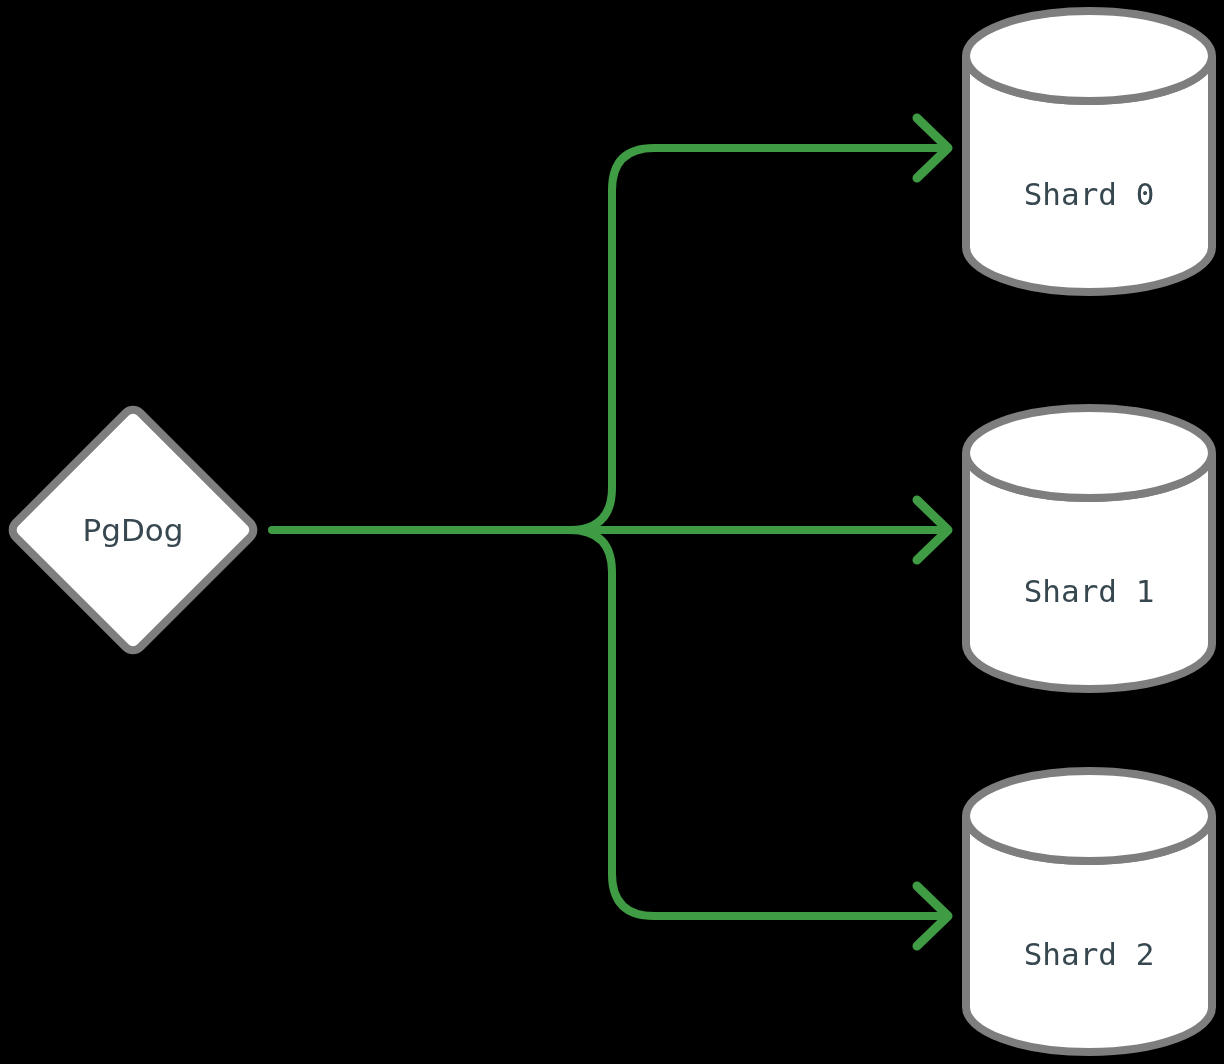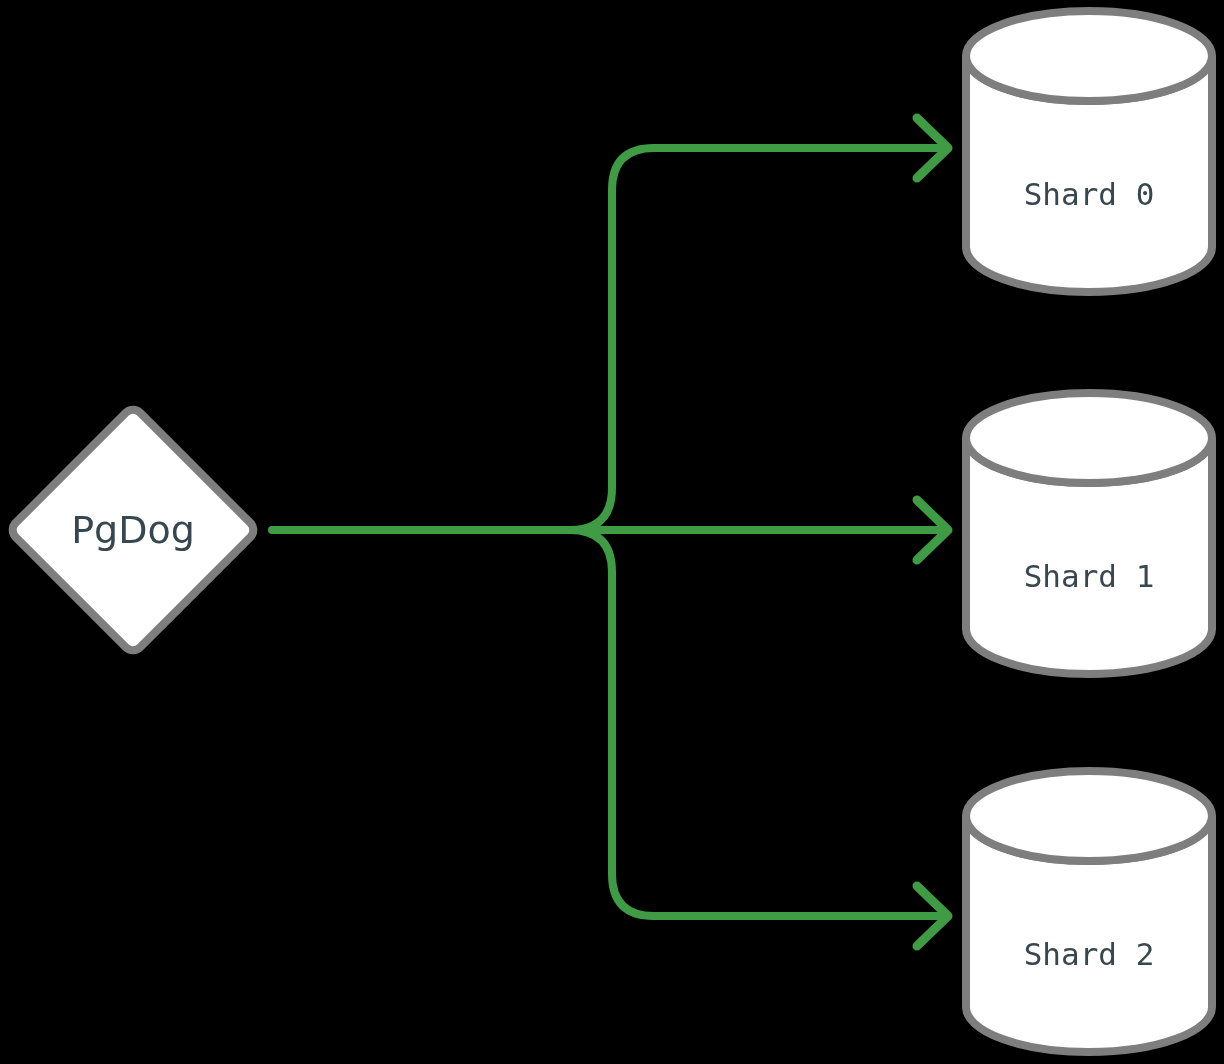--- a/index.html
+++ b/index.html
@@ -55,33 +55,33 @@
     border-radius: 14px;
     transform: rotate(45deg);
   }
   .router-label {
     position: absolute;
     left: -130px;
     top: -24px;
     width: 260px;
     text-align: center;
     font-family: "DejaVu Sans", sans-serif;
-    font-size: 38px;
+    font-size: 31px;
     font-weight: 500;
     line-height: 48px;
     color: var(--text-dark, #37474f);
   }
   .shard {
     position: absolute;
     left: 962px;
     width: 254px;
     height: 290px;
   }
   .shard.s0 { top: 6px; }
-  .shard.s1 { top: 388px; }
+  .shard.s1 { top: 403px; }
   .shard.s2 { top: 766px; }
   .cylinder {
     position: absolute;
     left: 0;
     top: 0;
     width: 254px;
     height: 290px;
   }
   .cyl-stroke {
     stroke: var(--shape-border, #7e7e7e);

